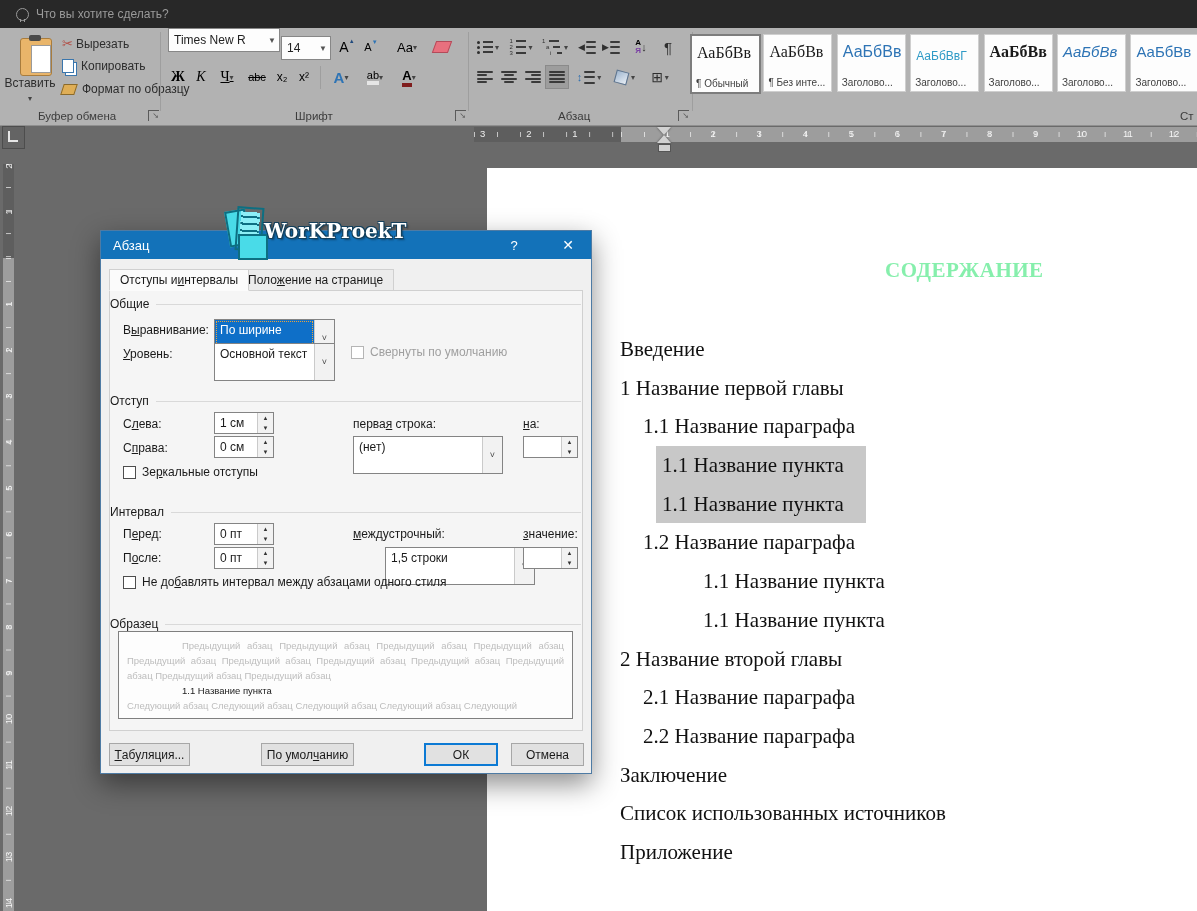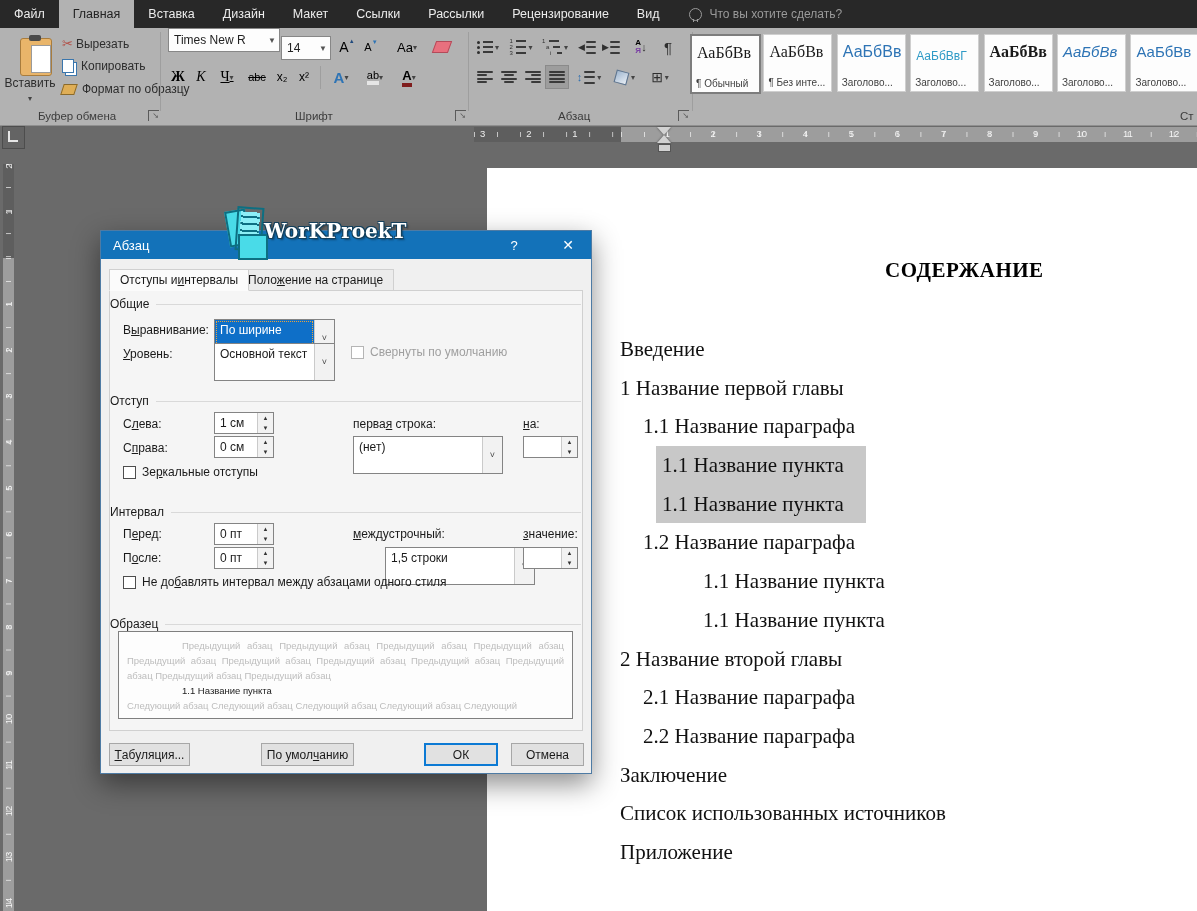--- a/index.html
+++ b/index.html
@@ -60,21 +60,21 @@
   .tabsel span{position:absolute;left:5px;top:4px;width:8px;height:9px;border-left:2px solid #e6e6e6;border-bottom:2px solid #e6e6e6;}
   .vruler{position:absolute;left:3px;top:160px;width:11px;color:rgba(255,255,255,.9);}
   .vtick{background-image:linear-gradient(to bottom, rgba(255,255,255,.65) 0 1px, transparent 1px);background-size:5px 23.04px;background-repeat:repeat-y;background-position:center 0;}
   .vnum{position:absolute;left:0;width:11px;text-align:center;font-size:9.5px;transform:translateY(-50%) rotate(-90deg);}
   
   .im-top{position:absolute;left:657px;top:127px;width:0;height:0;border-left:7px solid transparent;border-right:7px solid transparent;border-top:8px solid #d2d2d2;filter:drop-shadow(0 0 1px #444);}
   .im-bot{position:absolute;left:657px;top:135px;width:0;height:0;border-left:7px solid transparent;border-right:7px solid transparent;border-bottom:8px solid #d2d2d2;filter:drop-shadow(0 0 1px #444);}
   .im-sq{position:absolute;left:658px;top:144px;width:11px;height:6px;background:#d2d2d2;border:1px solid #555;}
   
   .page{position:absolute;left:487px;top:168px;width:710px;height:743px;background:#fff;}
-  .doc-title{position:absolute;left:885px;top:258px;font-family:"Liberation Serif",serif;font-weight:bold;font-size:21px;color:#000000;letter-spacing:.5px;}
+  .doc-title{position:absolute;left:885px;top:258px;font-family:"Liberation Serif",serif;font-weight:bold;font-size:21px;color:#86efac;letter-spacing:.5px;}
   .doclines{position:absolute;left:487px;top:330px;width:700px;font-family:"Liberation Serif",serif;font-size:21px;color:#111;}
   .dline{height:38.7px;line-height:38.7px;white-space:nowrap;}
   .dline.ind-0{padding-left:133px;}
   .dline.ind-1{padding-left:156px;}
   .dline.ind-2{padding-left:216px;}
   .dline.sel{padding-left:169px;}
   .dline.sel span{display:inline-block;width:210px;height:100%;background:#c8c8c8;padding-left:6px;box-sizing:border-box;}
   
   .dialog{position:absolute;left:100px;top:230px;width:490px;height:542px;background:#f0f0f0;border:1px solid #4e7ba4;box-shadow:0 10px 26px rgba(0,0,0,.45);z-index:10;font-size:12px;color:#1a1a1a;}
   .dlg-title{position:absolute;left:0;top:0;right:0;height:28px;background:#1372b9;color:#fff;display:flex;align-items:center;font-size:13px;padding-left:12px;box-sizing:border-box;}
@@ -113,31 +113,20 @@
   .pgB{left:10px;top:0;width:19px;height:34px;transform:rotate(4deg);background:#8ceff6 !important;
        background-image:repeating-linear-gradient(#0d6f82 0 2px, transparent 2px 7px) !important;background-clip:content-box !important;padding:3px 2px;}
   .pgC{left:12px;top:27px;width:22px;height:16px;background-image:repeating-linear-gradient(#0d6f82 0 2px, transparent 2px 6px);background-clip:content-box;padding:3px 2px;}
   .wm-text{position:absolute;left:38px;top:14px;font-family:"DejaVu Serif",serif;font-weight:bold;font-size:20px;color:#fff;white-space:nowrap;
        text-shadow:-1px -1px 0 #14405c,1px -1px 0 #14405c,-1px 1px 0 #14405c,1px 1px 0 #14405c,2px 2px 2px rgba(0,0,0,.4);}
 </style>
 </head>
 <body>
 
 <div class="tabbar">
-  <div id="tabs-host" style="display:flex;align-items:stretch;">
-      <div class="tab">Файл</div>
-      <div class="tab active">Главная</div>
-      <div class="tab">Вставка</div>
-      <div class="tab">Дизайн</div>
-      <div class="tab">Макет</div>
-      <div class="tab">Ссылки</div>
-      <div class="tab">Рассылки</div>
-      <div class="tab">Рецензирование</div>
-      <div class="tab">Вид</div>
-    </div>
   <div class="searchbox">
     <span class="bulb"></span>
     <span>Что вы хотите сделать?</span>
   </div>
 </div>
 
 <div class="ribbon">
 
   <div>
     <div class="tool" style="left:6px;top:4px;width:48px;height:78px;flex-direction:column;">

